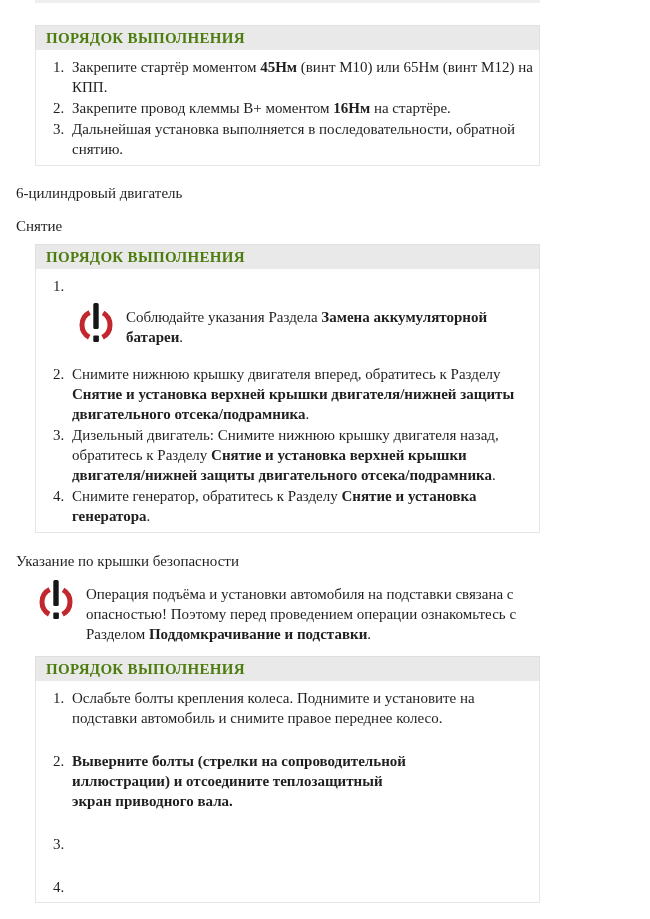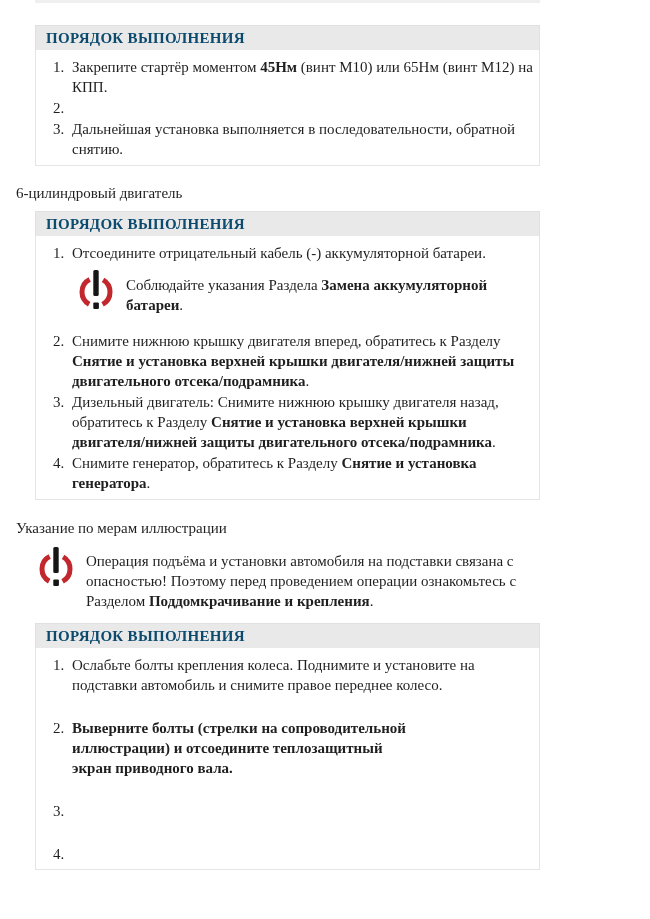--- a/index.html
+++ b/index.html
@@ -18,21 +18,21 @@
     margin-left: 35px; width: 505px; height: 3px;
     background: #efefef;
   }
 
   .proc-bar {
     margin-left: 35px; width: 505px; box-sizing: border-box;
     background: #e9e9e9;
     border: 1px solid #e0e0e0; border-bottom: none;
     padding: 3px 4px 3px 10px;
     font-weight: bold; font-size: 15px; line-height: 18px;
-    letter-spacing: 0.3px; color: #0c4a6e;
+    letter-spacing: 0.3px; color: #4d7c0f;
   }
   .proc-bar.first { margin-top: 22px; }
   .proc-bar.second { margin-top: 8px; }
   .proc-bar.third { margin-top: 12px; }
 
   .proc-box {
     margin-left: 35px; width: 505px; box-sizing: border-box;
     border: 1px solid #e5e5e5; border-top: none;
     background: #ffffff;
     padding: 7px 0 5px 0;
@@ -44,21 +44,21 @@
   .li .t.narrow { max-width: 352px; font-weight: bold; }
   .box-c .li { margin-bottom: 23px; }
   .box-c .li:last-child { margin-bottom: 0; }
 
   .para { margin-left: 16px; }
   .para.engine { margin-top: 17px; }
   .para.removal { margin-top: 13px; }
   .para.safety { margin-top: 18px; }
 
   .warn { display: flex; align-items: flex-start; }
-  .warn.inbox { margin: 8px 0 16px 42px; align-items: center; }
+  .warn.inbox { margin: 8px 0 16px 42px; }
   .warn.free { margin: 10px 0 0 38px; }
   .warn .icon-wrap { flex: 0 0 36px; height: 46px; margin-top: -2px; }
   .warn .t { margin-left: 12px; max-width: 452px; padding-top: 3px; }
   .warn.free .t { max-width: 460px; }
 
   b { font-weight: bold; font-family: Liberation Serif, serif; }
 </style>
 </head>
 <body>
 
@@ -69,36 +69,37 @@
   <div class="proc-bar first">
     <span>ПОРЯДОК ВЫПОЛНЕНИЯ</span>
   </div>
   <div class="proc-box">
     <div class="li">
       <span class="num">1.</span>
       <div class="t">Закрепите стартёр моментом <b>45Нм</b> (винт М10) или 65Нм (винт М12) на КПП.</div>
     </div>
     <div class="li">
       <span class="num">2.</span>
+      <div class="t">Закрепите провод клеммы В+ моментом <b>16Нм</b> на стартёре.</div>
     </div>
     <div class="li">
       <span class="num">3.</span>
       <div class="t">Дальнейшая установка выполняется в последовательности, обратной снятию.</div>
     </div>
   </div>
 
   <div class="para engine">6-цилиндровый двигатель</div>
+  <div class="para removal">Снятие</div>
 
   <div class="proc-bar second">
     <span>ПОРЯДОК ВЫПОЛНЕНИЯ</span>
   </div>
   <div class="proc-box">
     <div class="li">
       <span class="num">1.</span>
-      <div class="t">Отсоедините отрицательный кабель (-) аккумуляторной батареи.</div>
     </div>
 
     <div class="warn inbox">
       <span class="icon-wrap">
         <svg width="36" height="46" viewBox="0 0 36 46" aria-hidden="true">
           <circle cx="18" cy="23" r="14" fill="none" stroke="#c1272d" stroke-width="5" stroke-dasharray="30 13.98" stroke-dashoffset="15"></circle>
           <rect x="15.3" y="1" width="5.4" height="26" rx="1.5" fill="#161616"></rect>
           <rect x="15.3" y="33.5" width="5.6" height="6.5" rx="1" fill="#161616"></rect>
         </svg>
       </span>
@@ -112,31 +113,31 @@
     <div class="li">
       <span class="num">3.</span>
       <div class="t">Дизельный двигатель: Снимите нижнюю крышку двигателя назад, обратитесь к Разделу <b>Снятие и установка верхней крышки двигателя/нижней защиты двигательного отсека/подрамника</b>.</div>
     </div>
     <div class="li">
       <span class="num">4.</span>
       <div class="t">Снимите генератор, обратитесь к Разделу <b>Снятие и установка генератора</b>.</div>
     </div>
   </div>
 
-  <div class="para safety">Указание по мерам иллюстрации</div>
+  <div class="para safety">Указание по крышки безопасности</div>
 
   <div class="warn free">
     <span class="icon-wrap">
       <svg width="36" height="46" viewBox="0 0 36 46" aria-hidden="true">
         <circle cx="18" cy="23" r="14" fill="none" stroke="#c1272d" stroke-width="5" stroke-dasharray="30 13.98" stroke-dashoffset="15"></circle>
         <rect x="15.3" y="1" width="5.4" height="26" rx="1.5" fill="#161616"></rect>
         <rect x="15.3" y="33.5" width="5.6" height="6.5" rx="1" fill="#161616"></rect>
       </svg>
     </span>
-    <div class="t">Операция подъёма и установки автомобиля на подставки связана с опасностью! Поэтому перед проведением операции ознакомьтесь с Разделом <b>Поддомкрачивание и крепления</b>.</div>
+    <div class="t">Операция подъёма и установки автомобиля на подставки связана с опасностью! Поэтому перед проведением операции ознакомьтесь с Разделом <b>Поддомкрачивание и подставки</b>.</div>
   </div>
 
   <div class="proc-bar third">
     <span>ПОРЯДОК ВЫПОЛНЕНИЯ</span>
   </div>
   <div class="proc-box box-c">
     <div class="li">
       <span class="num">1.</span>
       <div class="t">Ослабьте болты крепления колеса. Поднимите и установите на подставки автомобиль и снимите правое переднее колесо.</div>
     </div>

